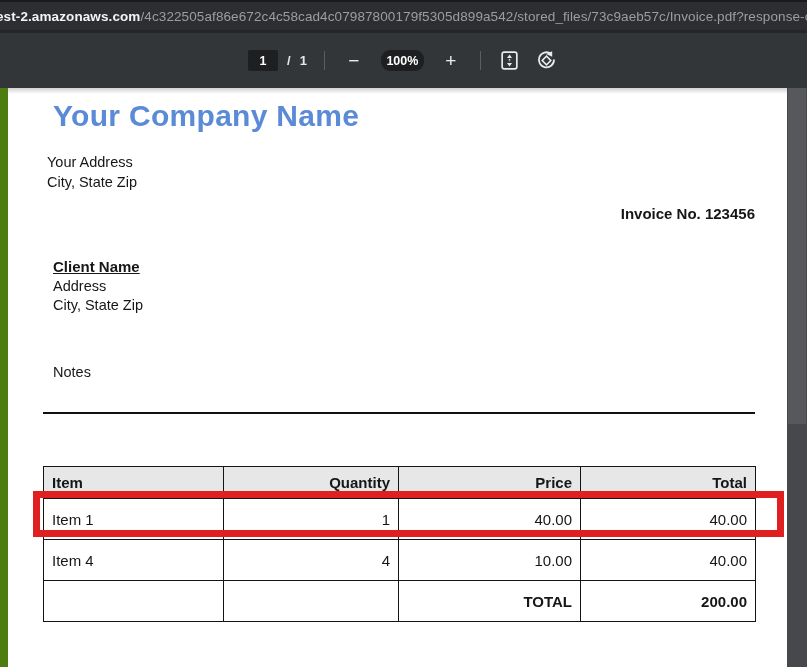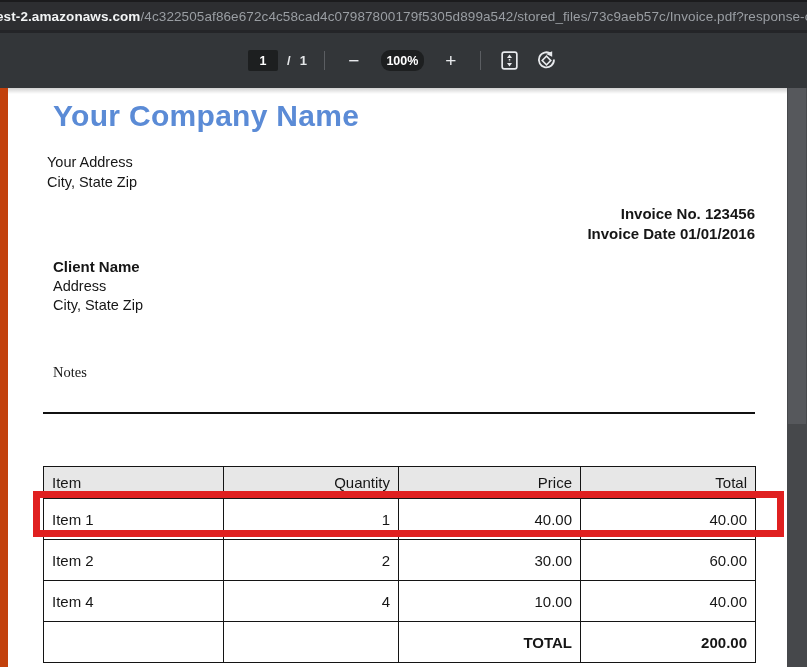--- a/index.html
+++ b/index.html
@@ -67,21 +67,21 @@
     color: #e8eaed;
     display: flex; align-items: center; justify-content: center;
     width: 24px; height: 24px;
   }
   .sign { font-size: 19px; line-height: 19px; color: #e8eaed; font-weight: 400; }
   .icon-svg { display: block; }
 
   
   .viewport {
     position: absolute; top: 88px; left: 0; right: 0; bottom: 0;
-    background: #c2410c;
+    background: #4d7c0f;
   }
   .scrollbar {
     position: absolute; top: 0; right: 0; bottom: 0; width: 20px;
     background: #46484b;
   }
   .scroll-thumb {
     position: absolute; top: 0; left: 1px; right: 1px; height: 58%;
     background: #56585c;
   }
   .pdf-page {
@@ -99,43 +99,43 @@
   .company-name {
     position: absolute; left: 45px; top: 11px;
     font-size: 30px; font-weight: 700; letter-spacing: 0.3px;
   }
   .addr-block { position: absolute; left: 39px; top: 64px; font-size: 14.5px; line-height: 20px; }
   .invoice-meta {
     position: absolute; right: 32px; top: 116px;
     text-align: right; font-size: 15px; font-weight: 700; line-height: 20px;
   }
   .client-block { position: absolute; left: 45px; top: 169px; font-size: 14.5px; line-height: 19.5px; }
-  .client-block .client-name { font-size: 15px; font-weight: 700; }
-  .notes { position: absolute; left: 45px; top: 276px; font-size: 14.5px; font-family: Liberation Serif, serif; }
+  .client-block .client-name { font-size: 15px; font-weight: 700; text-decoration: underline; }
+  .notes { position: absolute; left: 45px; top: 276px; font-size: 14.5px; }
   .divider {
     position: absolute; left: 35px; top: 324px;
     width: 712px; height: 2px; background: #111;
   }
 
   table.invoice-table {
     position: absolute; left: 35px; top: 378px;
     width: 712px;
     border-collapse: collapse;
     font-size: 15px;
     table-layout: fixed;
   }
   .invoice-table th, .invoice-table td {
     border: 1px solid #141414;
     padding: 0 8px;
     overflow: hidden;
   }
   .invoice-table th {
     background: #e7e7e7;
     height: 32px;
-    font-weight: 400;
+    font-weight: 700;
   }
   .invoice-table td { height: 41px; }
   .col-item  { width: 180px; text-align: left; }
   .col-qty   { width: 175px; text-align: right; }
   .col-price { width: 182px; text-align: right; }
   .col-total { width: 175px; text-align: right; }
   .bold { font-weight: 700; }
 
   .red-annotation {
     position: absolute; left: 25px; top: 403px;
@@ -205,21 +205,20 @@
 
       <div class="company-name" style="color:#5b8bd6;">Your Company Name</div>
 
       <div class="addr-block">
         <div>Your Address</div>
         <div>City, State Zip</div>
       </div>
 
       <div class="invoice-meta">
         <div>Invoice No. 123456</div>
-        <div>Invoice Date 01/01/2016</div>
       </div>
 
       <div class="client-block">
         <div class="client-name">Client Name</div>
         <div>Address</div>
         <div>City, State Zip</div>
       </div>
 
       <div class="notes">Notes</div>
 
@@ -235,26 +234,20 @@
           </tr>
         </thead>
         <tbody>
           <tr>
             <td class="col-item">Item 1</td>
             <td class="col-qty">1</td>
             <td class="col-price">40.00</td>
             <td class="col-total">40.00</td>
           </tr>
           <tr>
-            <td class="col-item">Item 2</td>
-            <td class="col-qty">2</td>
-            <td class="col-price">30.00</td>
-            <td class="col-total">60.00</td>
-          </tr>
-          <tr>
             <td class="col-item">Item 4</td>
             <td class="col-qty">4</td>
             <td class="col-price">10.00</td>
             <td class="col-total">40.00</td>
           </tr>
           <tr>
             <td class="col-item"></td>
             <td class="col-qty"></td>
             <td class="col-price bold">TOTAL</td>
             <td class="col-total bold">200.00</td>

